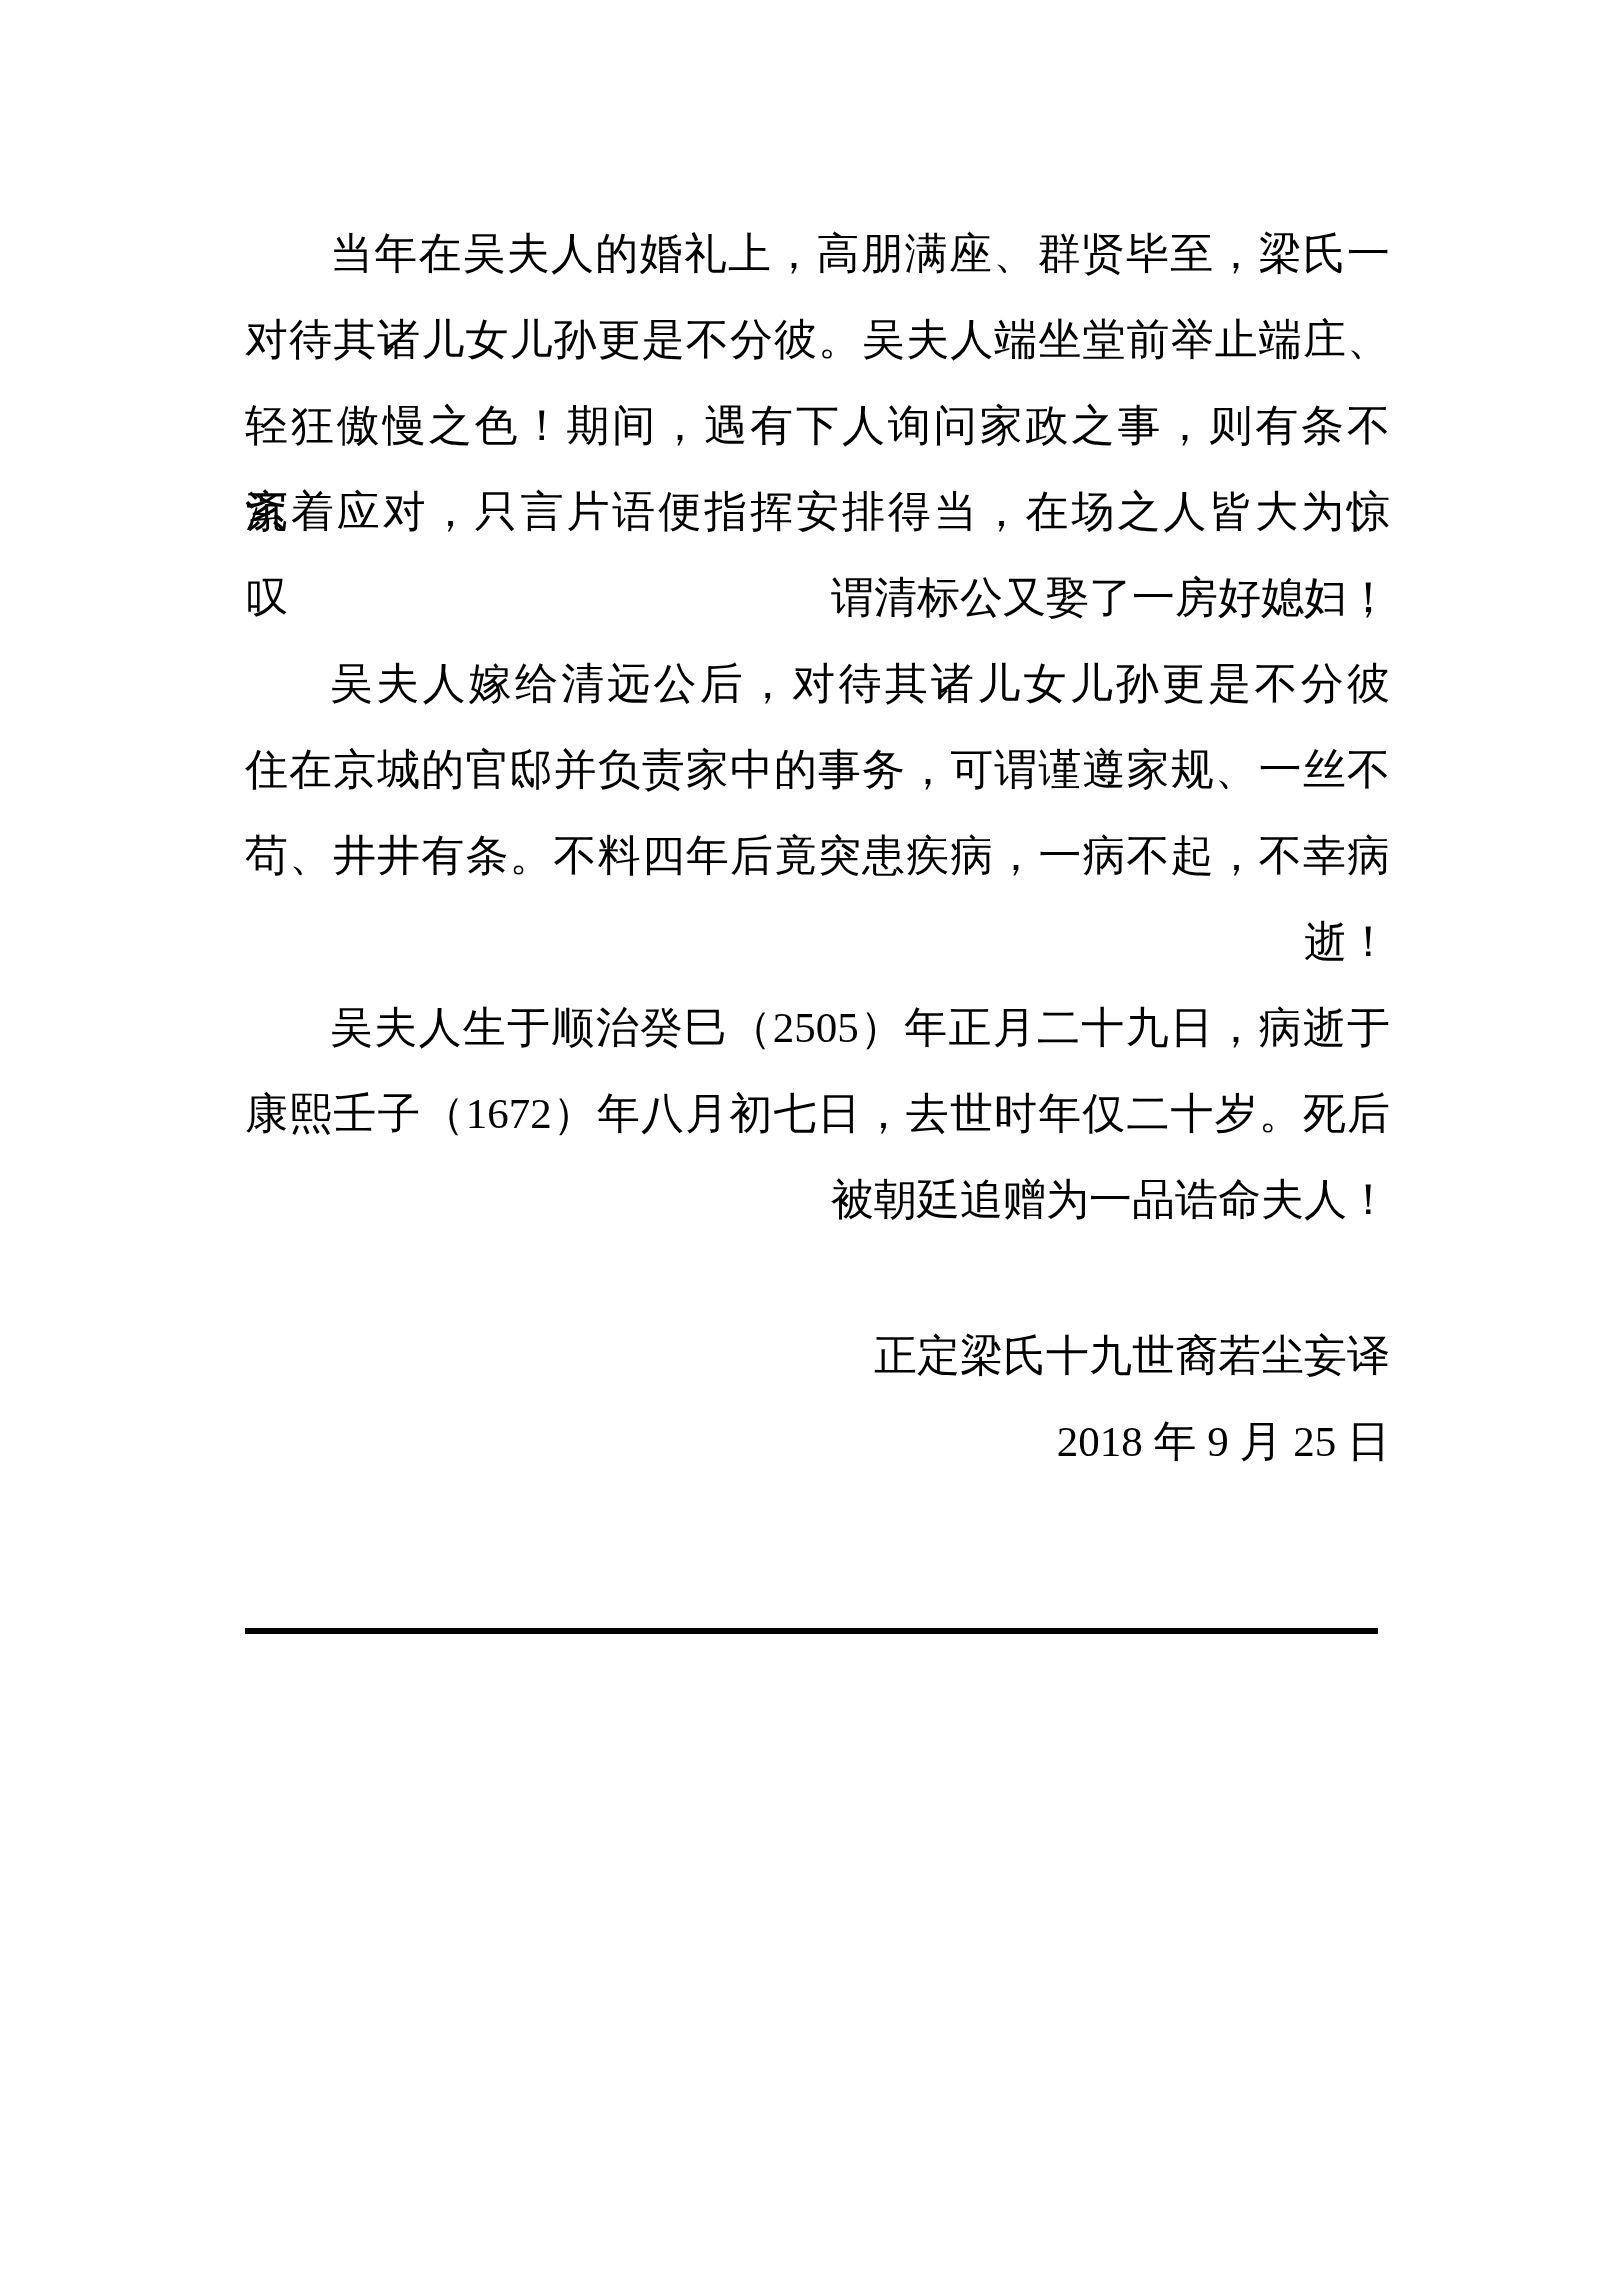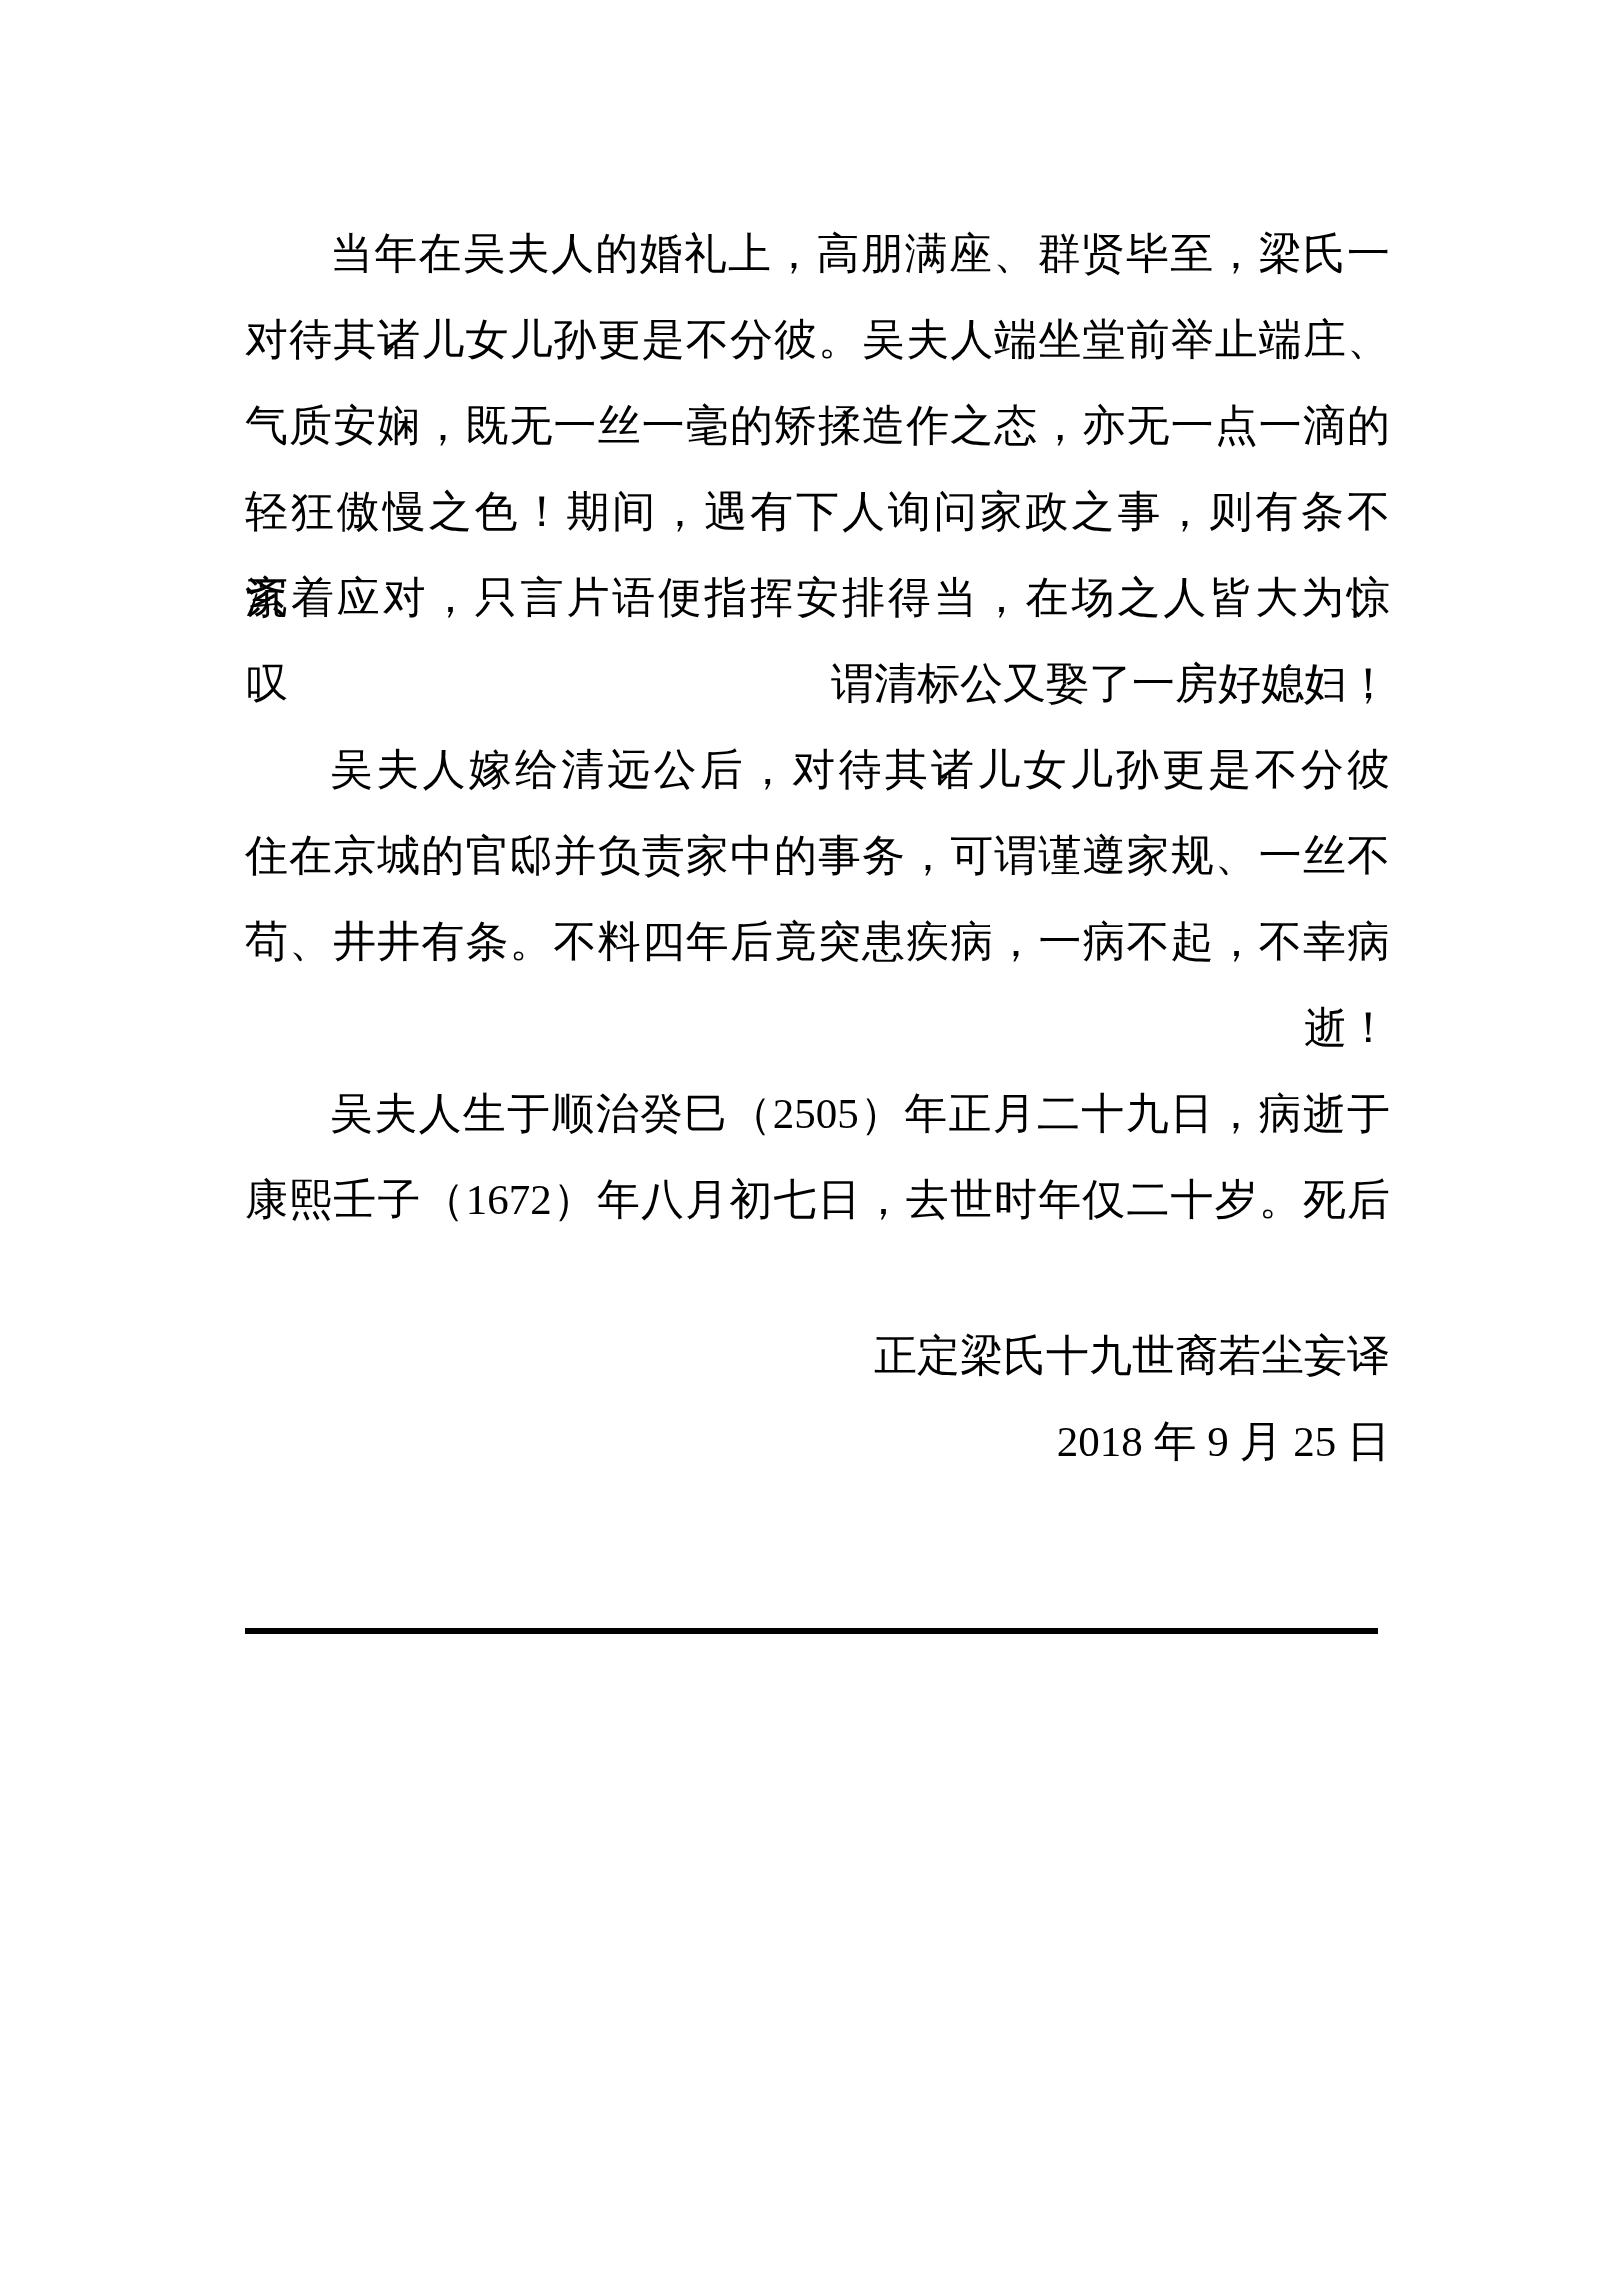--- a/index.html
+++ b/index.html
@@ -60,36 +60,36 @@
   </style>
 </head>
 <body>
 
 <div class="page">
   <div class="text-block">
 
     <div class="paragraph">
       <div class="line fill indent">当年在吴夫人的婚礼上，高朋满座、群贤毕至，梁氏一</div>
       <div class="line fill">对待其诸儿女儿孙更是不分彼。吴夫人端坐堂前举止端庄、</div>
-      <div class="line fill">气质安娴，既无一丝一毫的矫揉造作之态，亦无一点一滴的</div>
       <div class="line fill">轻狂傲慢之色！期间，遇有下人询问家政之事，则有条不紊、</div>
       <div class="line fill">沉着应对，只言片语便指挥安排得当，在场之人皆大为惊叹，</div>
       <div class="line end">谓清标公又娶了一房好媳妇！</div>
     </div>
 
     <div class="paragraph">
       <div class="line fill indent">吴夫人嫁给清远公后，对待其诸儿女儿孙更是不分彼</div>
       <div class="line fill">住在京城的官邸并负责家中的事务，可谓谨遵家规、一丝不</div>
       <div class="line fill">苟、井井有条。不料四年后竟突患疾病，一病不起，不幸病</div>
       <div class="line end">逝！</div>
     </div>
 
     <div class="paragraph">
       <div class="line fill indent">吴夫人生于顺治癸巳（2505）年正月二十九日，病逝于</div>
       <div class="line fill">康熙壬子（1672）年八月初七日，去世时年仅二十岁。死后</div>
+      <div class="line end">被朝廷追赠为一品诰命夫人！</div>
     </div>
 
     <div class="para-spacer"></div>
 
     <div class="line end">正定梁氏十九世裔若尘妄译</div>
     <div class="line end">2018 年 9 月 25 日</div>
 
     <div class="divider"></div>
 
   </div>

